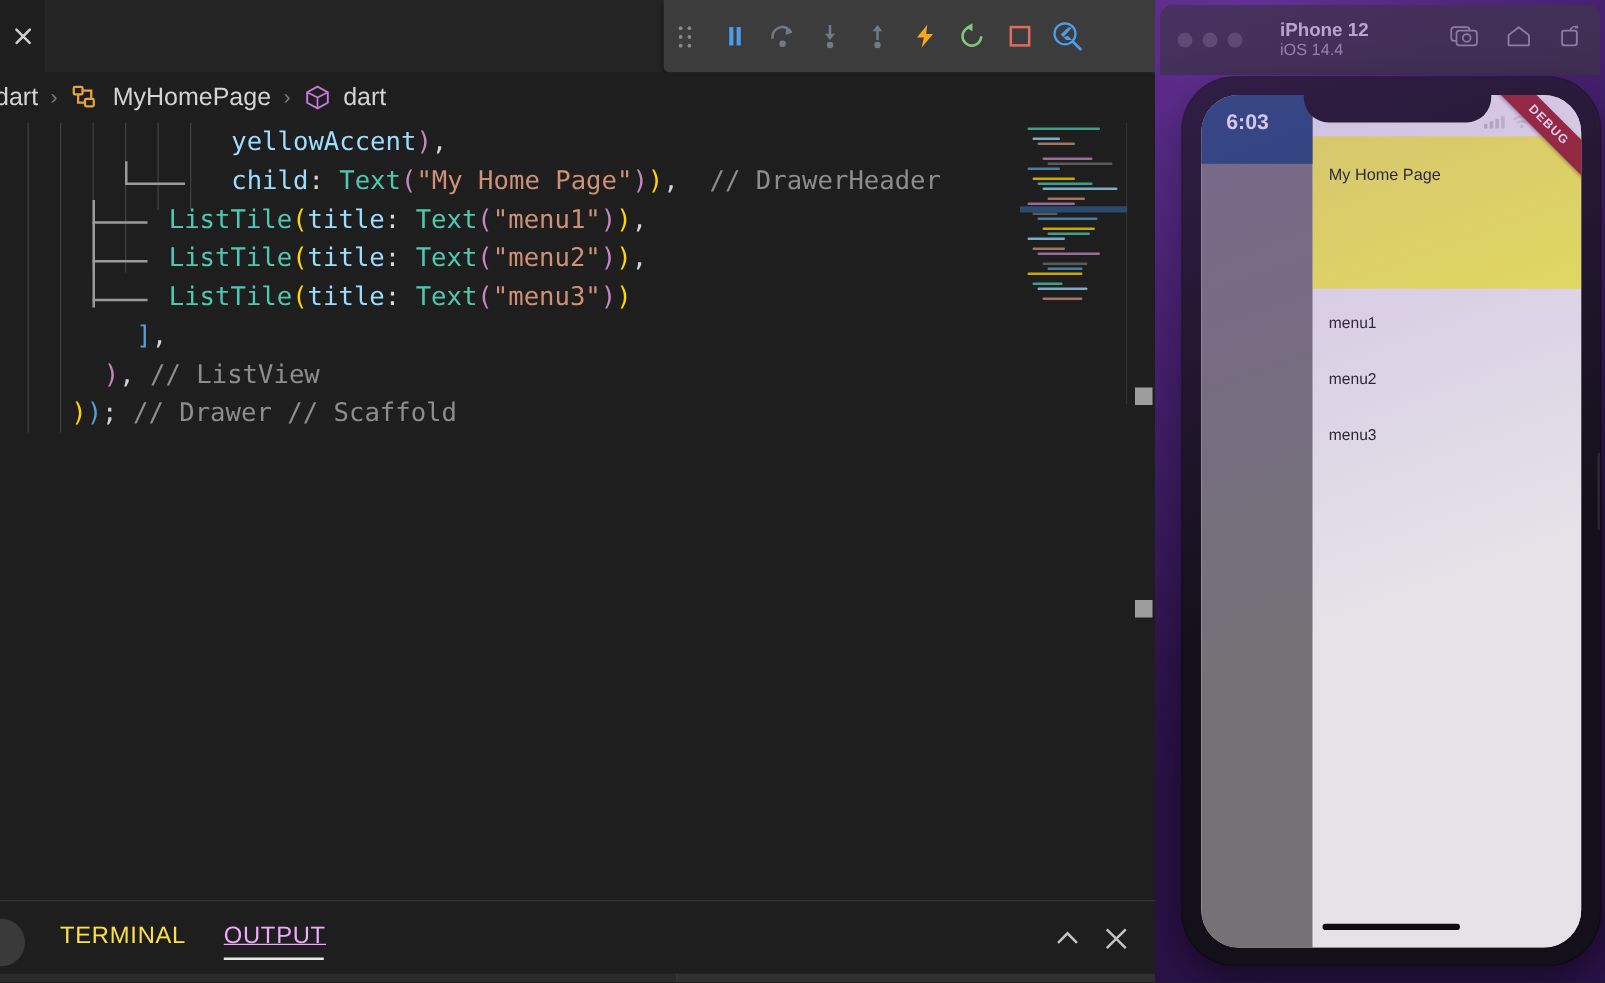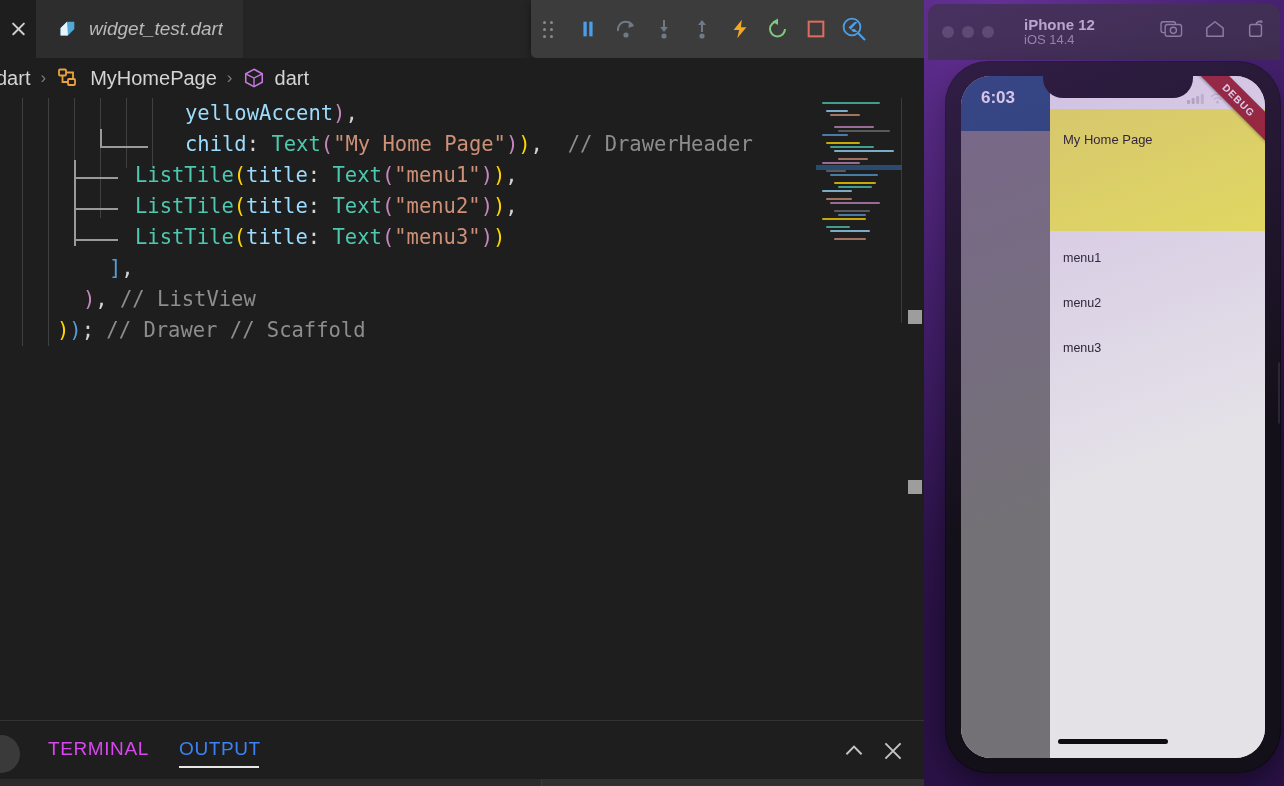--- a/index.html
+++ b/index.html
@@ -93,23 +93,23 @@
   
   #panel{
     position:absolute;left:0;top:720px;width:924px;height:66px;
     background:#1e1e1e;border-top:1px solid #333;
   }
   #panelcircle{
     position:absolute;left:-18px;top:735px;width:38px;height:38px;border-radius:50%;
     background:#3a3a3a;
   }
   .ptab{
-    position:absolute;top:738px;color:#d946ef;font-size:19px;letter-spacing:.6px;
-  }
-  .ptab.active{color:#3b82f6;}
+    position:absolute;top:738px;color:#fde047;font-size:19px;letter-spacing:.6px;
+  }
+  .ptab.active{color:#f0abfc;text-decoration:underline;}
   .ptab-underline{position:absolute;height:2px;background:#e7e7e7;}
   .picon{position:absolute;top:738px;width:26px;height:26px;}
   #panelfoot{position:absolute;left:0;top:779px;width:924px;height:7px;background:#2b2b2b;}
   #panelfoot2{position:absolute;left:541px;top:779px;width:383px;height:7px;background:#303030;border-left:1px solid #3a3a3a;}
   
   #desk{
     position:absolute;left:924px;top:0;width:360px;height:786px;
     background:
       radial-gradient(120% 80% at 20% 0%, #5a2a86 0%, #3d1c63 45%, #2a1246 100%),
       #33165a;
@@ -180,29 +180,20 @@
 </head>
 <body>
 
 <div id="vscode">
 
   <div id="tabbar">
     <div class="tab-close-host">
       <span class="xglyph"></span>
     </div>
 
-    <div class="tab active">
-      <span class="dart-ico">
-        <svg width="22" height="22" viewBox="0 0 24 24">
-          <path d="M5 11 L12 4 L20 4 L20 12 L13 19 L5 19 Z" fill="#4fa8d8"></path>
-          <path d="M5 11 L12 4 L13 19 L5 19 Z" fill="#e8f4fb"></path>
-        </svg>
-      </span>
-      <span class="tab-label">widget_test.dart</span>
-    </div>
 
   </div>
 
   <div id="debugbar">
     <div class="dbtn">
       <span class="gripdots">
           <i></i>
           <i></i>
           <i></i>
           <i></i>

